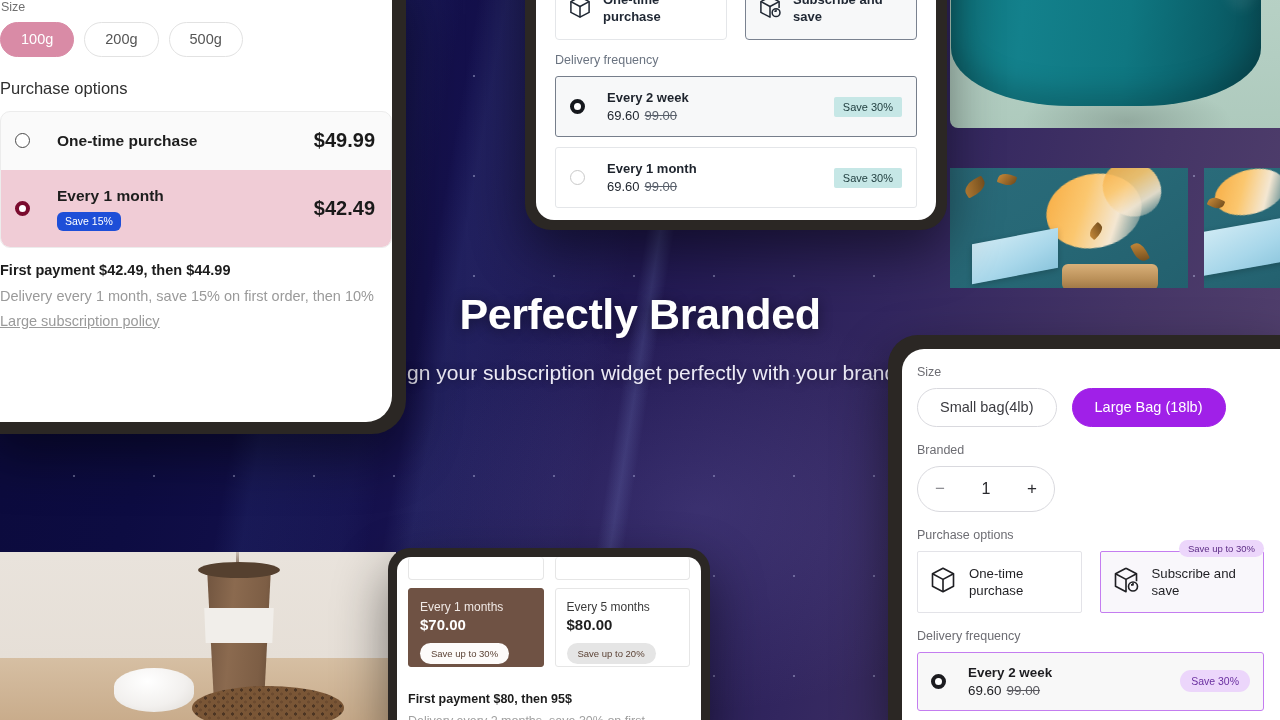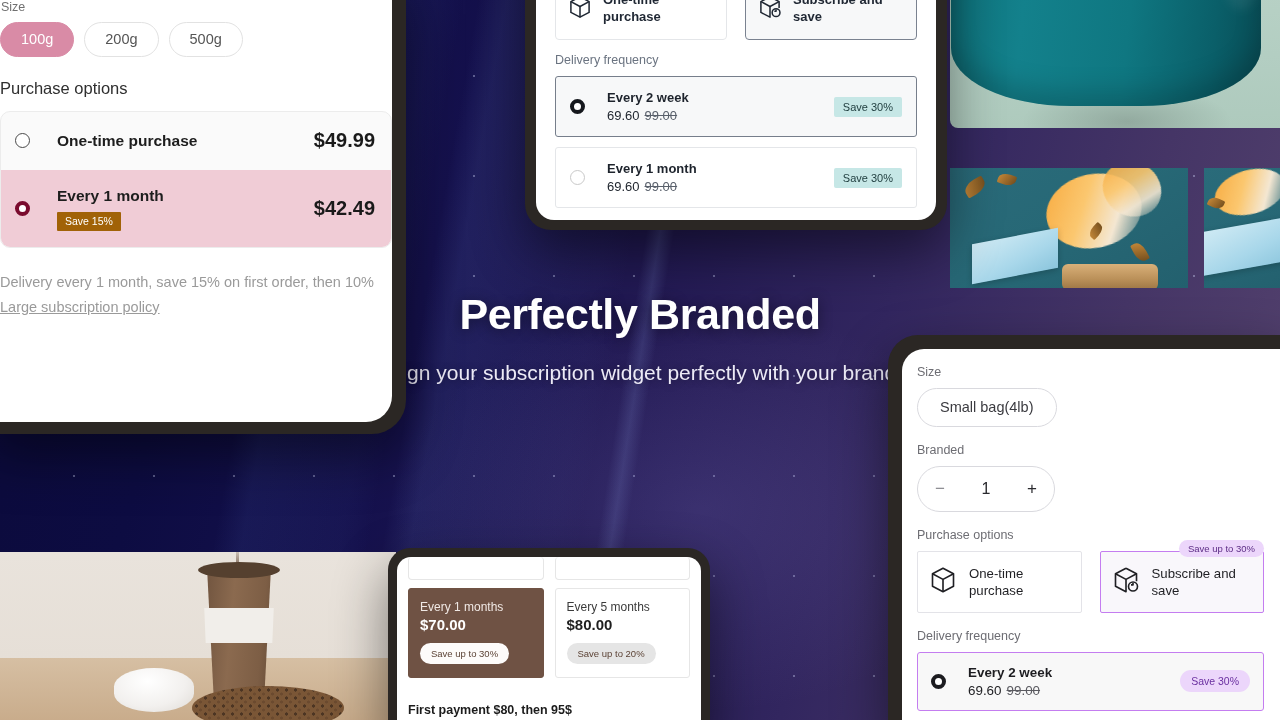--- a/index.html
+++ b/index.html
@@ -155,28 +155,28 @@
     border: 4.3px solid #7a0b2e;
     background: #fff;
   }
   .radio.on-dark { border: 4.3px solid #15181d; background:#fff; }
   .radio.on-purple { border: 4.3px solid #1c1c20; background:#fff; }
   .radio.dim { border-color: #c9c9c9; }
   .wA-rowmain { flex: 1 1 auto; padding-left: 27px; }
   .wA-rowtitle { font-size: 15.5px; font-weight: 700; color: #1d1d1d; line-height: 1.25; }
   .wA-badge {
     display: inline-block; margin-top: 7px;
-    background: #a16207; color: #fff;
-    font-size: 10.5px; padding: 3px 8px; border-radius: 1px;
+    background: #1d4ed8; color: #fff;
+    font-size: 10.5px; padding: 3px 8px; border-radius: 6px;
     line-height: 1.25;
   }
   .wA-price { font-size: 20px; font-weight: 700; color: #1a1a1a; }
   .wA-foot { margin-top: 14px; }
   .wA-first { font-size: 14.5px; font-weight: 700; color: #1c1c1c; }
-  .wA-desc { margin-top: 24px; font-size: 14.5px; color: #9a9a9a; line-height: 1.42; }
+  .wA-desc { margin-top: 8px; font-size: 14.5px; color: #9a9a9a; line-height: 1.42; }
   .wA-link {
     display: inline-block; margin-top: 6px;
     font-size: 14.5px; color: #9a9a9a; text-decoration: underline;
   }
 
   
   #device-b {
     left: 525px; top: -152px;
     width: 422px; height: 382px;
     border-radius: 0 0 26px 26px;
@@ -279,21 +279,21 @@
   }
   .wD { padding: 0 11px; font-family: "Liberation Sans", sans-serif; }
   .wD-ghost { display: flex; gap: 11px; height: 23px; }
   .wD-ghost div {
     flex: 1 1 0; border: 1px solid #e6e6e6; border-radius: 4px;
     border-top: none; background: #fff;
   }
   .wD-cards { display: flex; gap: 11px; margin-top: 8px; }
   .wD-card {
     flex: 1 1 0; border: 1px solid #e6e6e6; border-radius: 3px;
-    background: #fff; padding: 11px 11px 13px 11px;
+    background: #fff; padding: 11px 11px 2px 11px;
   }
   .wD-card.sel { background: #6f5244; border-color: #6f5244; }
   .wD-ctitle { font-size: 12px; color: #3b3b3b; }
   .wD-card.sel .wD-ctitle { color: #f0e8e4; }
   .wD-cprice { margin-top: 2px; font-size: 15px; font-weight: 700; color: #1e1e1e; }
   .wD-card.sel .wD-cprice { color: #ffffff; }
   .wD-cbadge {
     display: inline-block; margin-top: 10px;
     background: #e5e5e5; color: #5c4336;
     font-size: 9.5px; padding: 5px 11px; border-radius: 999px;
@@ -468,20 +468,21 @@
               <div class="wA-rowtitle">Every 1 month</div>
               <div class="wA-badge">Save 15%</div>
             </div>
             <div class="wA-price">$42.49</div>
           </div>
 
 
         </div>
 
         <div class="wA-foot">
+          <div class="wA-first">First payment $42.49, then $44.99</div>
           <div class="wA-desc">Delivery every 1 month, save 15% on first order, then 10%</div>
           <a class="wA-link" href="#">Large subscription policy</a>
         </div>
 
       </div>
     </div>
   </div>
 
   <div class="device" id="device-b">
     <div class="screen">
@@ -540,20 +541,21 @@
     </div>
   </div>
 
   <div class="device" id="device-c">
     <div class="screen">
       <div class="wC">
 
         <div class="wC-label">Size</div>
         <div class="wC-pills">
           <div class="wC-pill">Small bag(4lb)</div>
+          <div class="wC-pill sel">Large Bag (18lb)</div>
         </div>
 
         <div class="wC-sec">Branded</div>
         <div class="qty">
           <span class="minus">−</span>
           <span>1</span>
           <span class="plus">+</span>
         </div>
 
         <div class="wC-sec">Purchase options</div>

